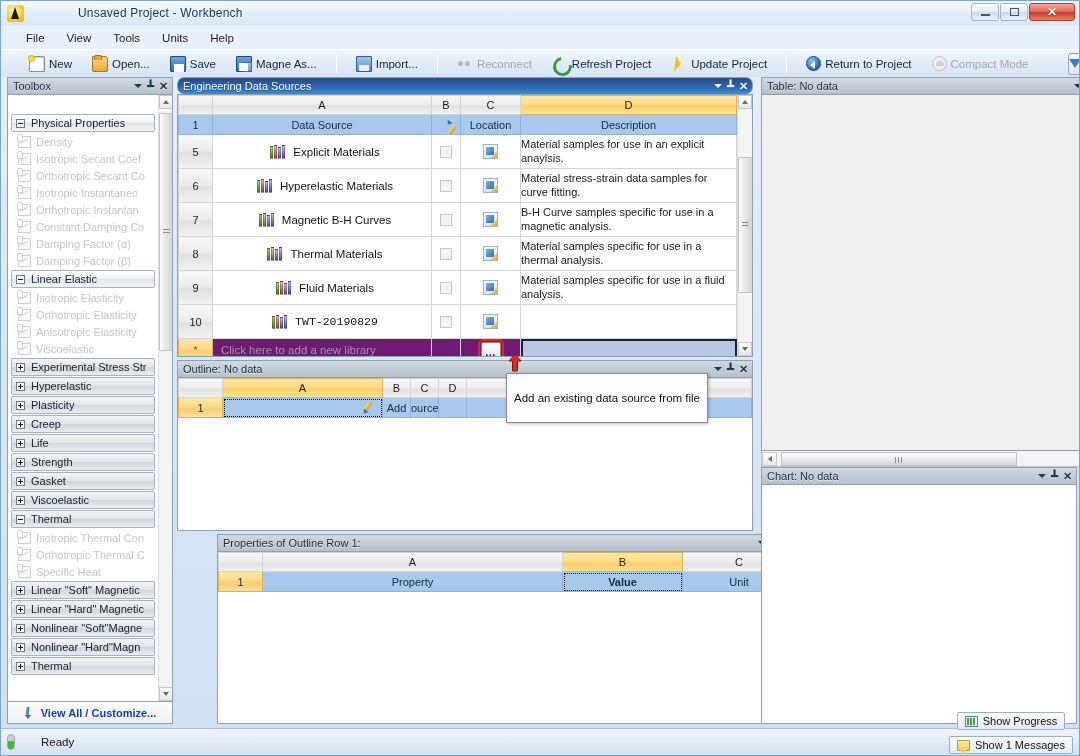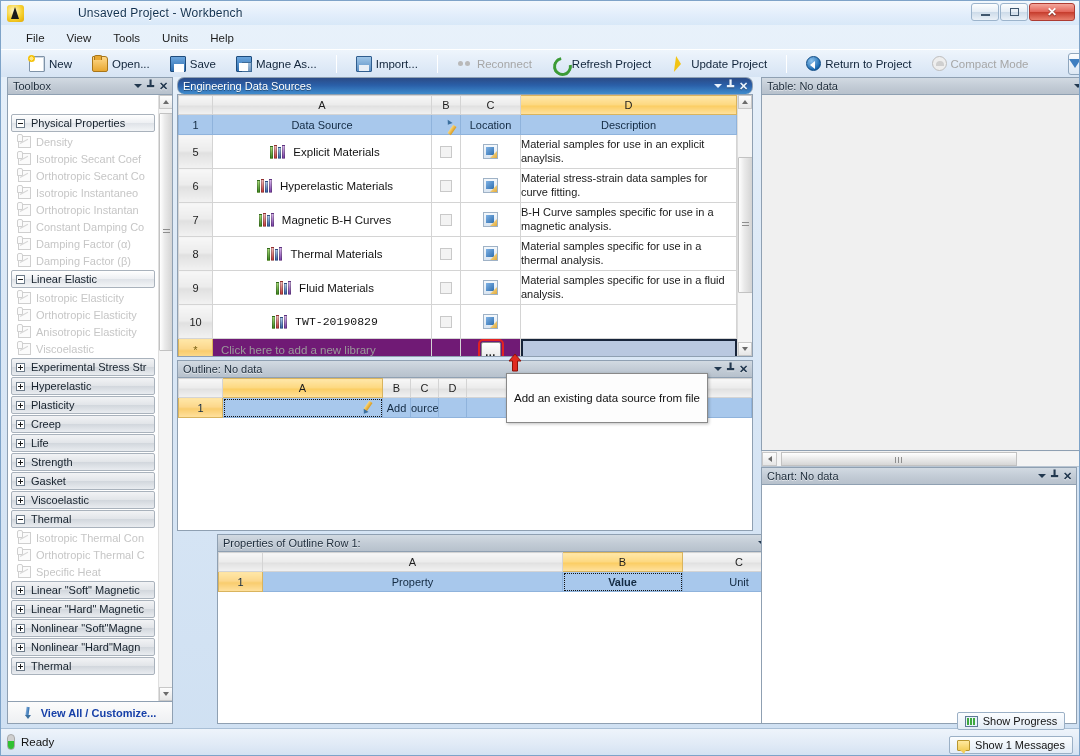--- a/index.html
+++ b/index.html
@@ -387,21 +387,21 @@
     background: linear-gradient(180deg,#eef4fb 0%,#e0eaf6 60%,#d4e2f2 100%);
     border-top: 1px solid #a9bfd6;
     display: flex; align-items: center; padding: 0 6px;
   }
   .status-left { display: flex; align-items: center; gap: 6px; }
   .status-dot {
     width: 8px; height: 16px; border-radius: 4px;
     background: linear-gradient(180deg,#cfcfcf 0 45%, #31c131 46% 100%);
     border: 1px solid #a8a8a8;
   }
-  .status-text { font-size: 11.5px; color: #111; }
+  .status-text { font-size: 11.5px; color: #111; margin-left: 20px; }
   .status-right { margin-left: auto; display: flex; align-items: center; gap: 6px; flex-direction: column; }
   .status-btn {
     display: flex; align-items: center; gap: 5px;
     padding: 2px 7px; font-size: 11px; color: #111;
     border: 1px solid #9bb0c6; border-radius: 2px;
     background: linear-gradient(180deg,#fbfdff,#e3ecf6);
     cursor: default;
   }
   .ico-progress {
     width: 13px; height: 11px; border: 1px solid #5f7b96; background: #e9f2fa;

